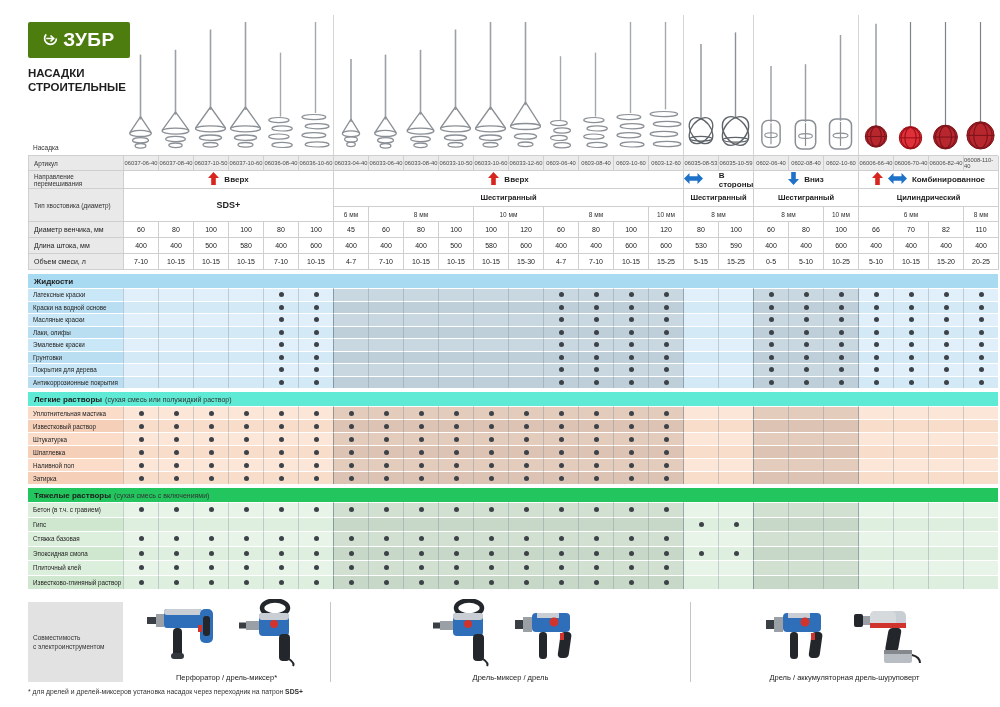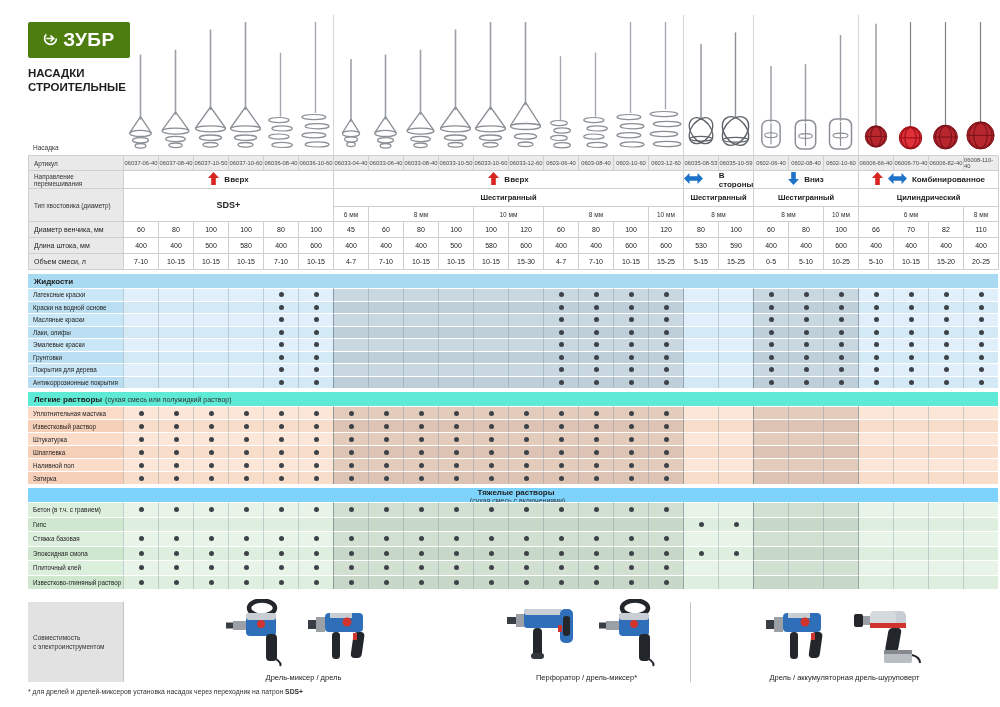--- a/index.html
+++ b/index.html
@@ -49,21 +49,21 @@
   .sec-liquids .band{background:#a8daf1;}
   .sec-liquids .srow{height:12.5px;}
   .sec-liquids .r0 .slbl{background:#c9e7f6;} .sec-liquids .r1 .slbl{background:#badef1;}
   .sec-liquids .r0 .dcell{background:#e0eff9;} .sec-liquids .r1 .dcell{background:#d4e9f6;}
   .sec-liquids .r0 .dcell.tint{background:#c9d7e0;} .sec-liquids .r1 .dcell.tint{background:#bfcfd9;}
   .sec-light .band{background:#5eead4;}
   .sec-light .srow{height:13px;}
   .sec-light .r0 .slbl{background:#fadcc9;} .sec-light .r1 .slbl{background:#f6cfb8;}
   .sec-light .r0 .dcell{background:#fce6d8;} .sec-light .r1 .dcell{background:#f9ddcb;}
   .sec-light .r0 .dcell.tint{background:#e4ccbd;} .sec-light .r1 .dcell.tint{background:#dcc3b4;}
-  .sec-heavy .band{background:#7dd3fc;flex-direction:column;}
+  .sec-heavy .band{background:#22c55e;}
   .sec-heavy .srow{height:14.5px;}
   .sec-heavy .r0 .slbl{background:#dceedc;} .sec-heavy .r1 .slbl{background:#cfe7cf;}
   .sec-heavy .r0 .dcell{background:#e9f4e9;} .sec-heavy .r1 .dcell{background:#dfefdf;}
   .sec-heavy .r0 .dcell.tint{background:#d2e0d2;} .sec-heavy .r1 .dcell.tint{background:#c8d8c8;}
   
   .compat{display:flex;margin-top:6px;height:80px;}
   .compat-label{width:95px;box-sizing:border-box;background:#e2e2e2;font-size:6.5px;color:#333;
                 display:flex;flex-direction:column;justify-content:center;padding-left:5px;gap:2px;}
   .cgroup{box-sizing:border-box;display:flex;flex-direction:column;align-items:center;justify-content:flex-end;}
   .cgroup.bd{border-left:1px solid #c4c4c4;}
@@ -1655,20 +1655,46 @@
         </div>
       </div>
     </div>
 
   <div class="compat" style="position:absolute;left:28px;top:596px;width:970px;">
     <div class="compat-label">
       <div>Совместимость</div>
       <div>с электроинструментом</div>
     </div>
     <div id="cgroups" style="display:flex;flex:1;">
+        <div class="cgroup" style="width: 207px;">
+          <div class="tool-row">
+            <span><svg width="82" height="66" viewBox="0 0 82 66">
+    <rect x="2" y="16" width="9" height="7" fill="#3a3f45"></rect>
+                <rect x="11" y="13" width="8" height="13" fill="#9aa0a6"></rect>
+    <rect x="19" y="8" width="38" height="19" rx="3" fill="#2f6fba"></rect>
+                <rect x="19" y="8" width="38" height="6" rx="3" fill="#c9ced4"></rect>
+    <rect x="55" y="8" width="13" height="34" rx="5" fill="#2f6fba"></rect>
+                <rect x="58" y="15" width="7" height="20" rx="3" fill="#23272c"></rect>
+    <rect x="53" y="24" width="4" height="7" fill="#d0342c"></rect>
+    <rect x="28" y="27" width="9" height="30" rx="4" fill="#23272c"></rect>
+                <rect x="26" y="52" width="13" height="6" rx="3" fill="#33383e"></rect>
+              </svg></span>
+            <span><svg width="72" height="68" viewBox="0 0 72 68">
+    <ellipse cx="38" cy="9" rx="13" ry="7.5" stroke="#23272c" stroke-width="4.5" fill="none"></ellipse>
+    <rect x="22" y="14" width="30" height="23" rx="4" fill="#2f6fba"></rect>
+                <rect x="22" y="14" width="30" height="7" rx="3" fill="#c9ced4"></rect>
+    <circle cx="37" cy="25" r="4" fill="#d0342c"></circle>
+    <rect x="9" y="22" width="13" height="9" fill="#9aa0a6"></rect>
+                <rect x="2" y="23.5" width="7" height="6" fill="#3a3f45"></rect>
+    <rect x="42" y="35" width="11" height="27" rx="4" fill="#23272c"></rect>
+                <path d="M52 60 q6 4 4 7" stroke="#23272c" stroke-width="2" fill="none"></path>
+              </svg></span>
+          </div>
+          <div class="caption">Перфоратор / дрель-миксер*</div>
+        </div>
         <div class="cgroup bd" style="width: 360px;">
           <div class="tool-row">
             <span><svg width="72" height="68" viewBox="0 0 72 68">
     <ellipse cx="38" cy="9" rx="13" ry="7.5" stroke="#23272c" stroke-width="4.5" fill="none"></ellipse>
     <rect x="22" y="14" width="30" height="23" rx="4" fill="#2f6fba"></rect>
                 <rect x="22" y="14" width="30" height="7" rx="3" fill="#c9ced4"></rect>
     <circle cx="37" cy="25" r="4" fill="#d0342c"></circle>
     <rect x="9" y="22" width="13" height="9" fill="#9aa0a6"></rect>
                 <rect x="2" y="23.5" width="7" height="6" fill="#3a3f45"></rect>
     <rect x="42" y="35" width="11" height="27" rx="4" fill="#23272c"></rect>
@@ -1681,46 +1707,20 @@
                 <rect x="24" y="10" width="22" height="5" fill="#c9ced4"></rect>
     <circle cx="41" cy="19" r="4.5" fill="#d0342c"></circle>
     <rect x="26" y="29" width="8" height="27" rx="3.5" fill="#23272c"></rect>
     <g transform="skewX(-8)">
                   <rect x="52" y="29" width="11" height="26" rx="4" fill="#23272c"></rect>
                 </g>
     <rect x="47" y="30" width="4" height="7" fill="#d0342c"></rect>
               </svg></span>
           </div>
           <div class="caption">Дрель-миксер / дрель</div>
-        </div>
-        <div class="cgroup" style="width: 207px;">
-          <div class="tool-row">
-            <span><svg width="82" height="66" viewBox="0 0 82 66">
-    <rect x="2" y="16" width="9" height="7" fill="#3a3f45"></rect>
-                <rect x="11" y="13" width="8" height="13" fill="#9aa0a6"></rect>
-    <rect x="19" y="8" width="38" height="19" rx="3" fill="#2f6fba"></rect>
-                <rect x="19" y="8" width="38" height="6" rx="3" fill="#c9ced4"></rect>
-    <rect x="55" y="8" width="13" height="34" rx="5" fill="#2f6fba"></rect>
-                <rect x="58" y="15" width="7" height="20" rx="3" fill="#23272c"></rect>
-    <rect x="53" y="24" width="4" height="7" fill="#d0342c"></rect>
-    <rect x="28" y="27" width="9" height="30" rx="4" fill="#23272c"></rect>
-                <rect x="26" y="52" width="13" height="6" rx="3" fill="#33383e"></rect>
-              </svg></span>
-            <span><svg width="72" height="68" viewBox="0 0 72 68">
-    <ellipse cx="38" cy="9" rx="13" ry="7.5" stroke="#23272c" stroke-width="4.5" fill="none"></ellipse>
-    <rect x="22" y="14" width="30" height="23" rx="4" fill="#2f6fba"></rect>
-                <rect x="22" y="14" width="30" height="7" rx="3" fill="#c9ced4"></rect>
-    <circle cx="37" cy="25" r="4" fill="#d0342c"></circle>
-    <rect x="9" y="22" width="13" height="9" fill="#9aa0a6"></rect>
-                <rect x="2" y="23.5" width="7" height="6" fill="#3a3f45"></rect>
-    <rect x="42" y="35" width="11" height="27" rx="4" fill="#23272c"></rect>
-                <path d="M52 60 q6 4 4 7" stroke="#23272c" stroke-width="2" fill="none"></path>
-              </svg></span>
-          </div>
-          <div class="caption">Перфоратор / дрель-миксер*</div>
         </div>
         <div class="cgroup bd" style="width: 308px;">
           <div class="tool-row">
             <span><svg width="78" height="64" viewBox="0 0 78 64">
     <rect x="2" y="17" width="8" height="9" fill="#3a3f45"></rect>
                 <rect x="10" y="14" width="9" height="15" fill="#9aa0a6"></rect>
     <rect x="19" y="10" width="38" height="19" rx="4" fill="#2f6fba"></rect>
                 <rect x="24" y="10" width="22" height="5" fill="#c9ced4"></rect>
     <circle cx="41" cy="19" r="4.5" fill="#d0342c"></circle>
     <rect x="26" y="29" width="8" height="27" rx="3.5" fill="#23272c"></rect>

